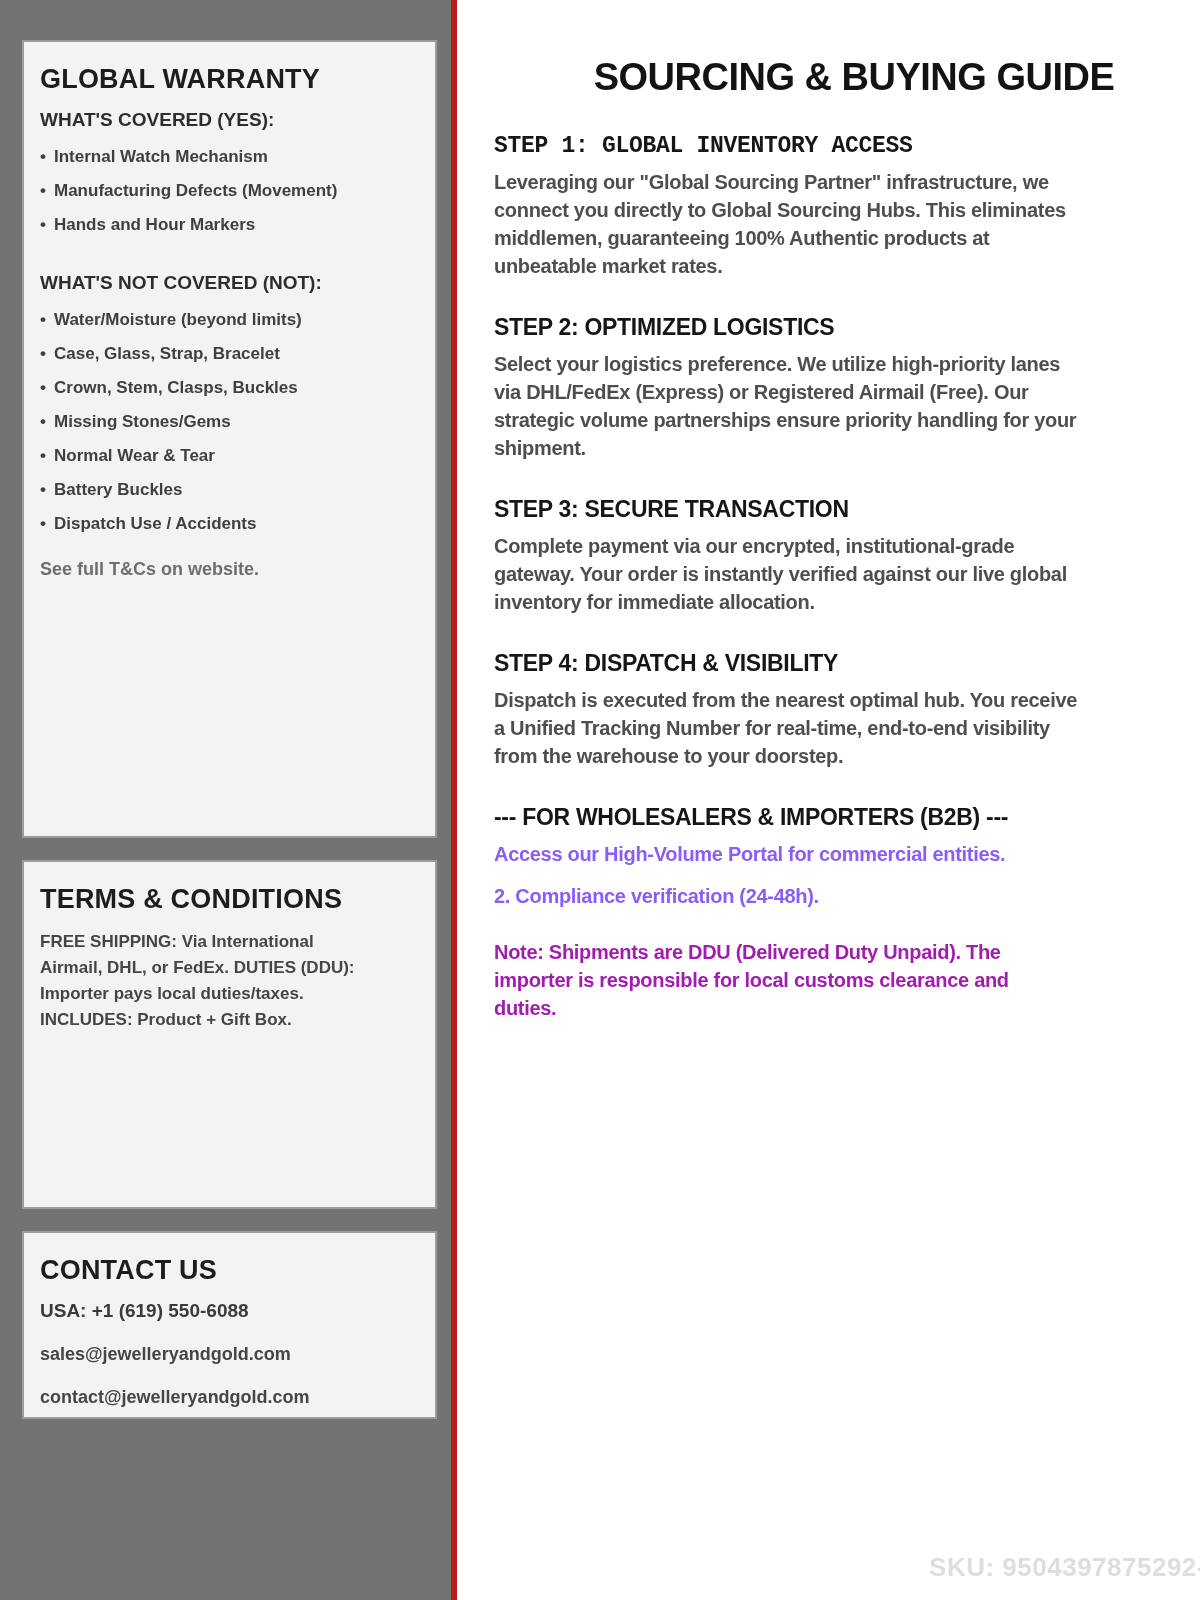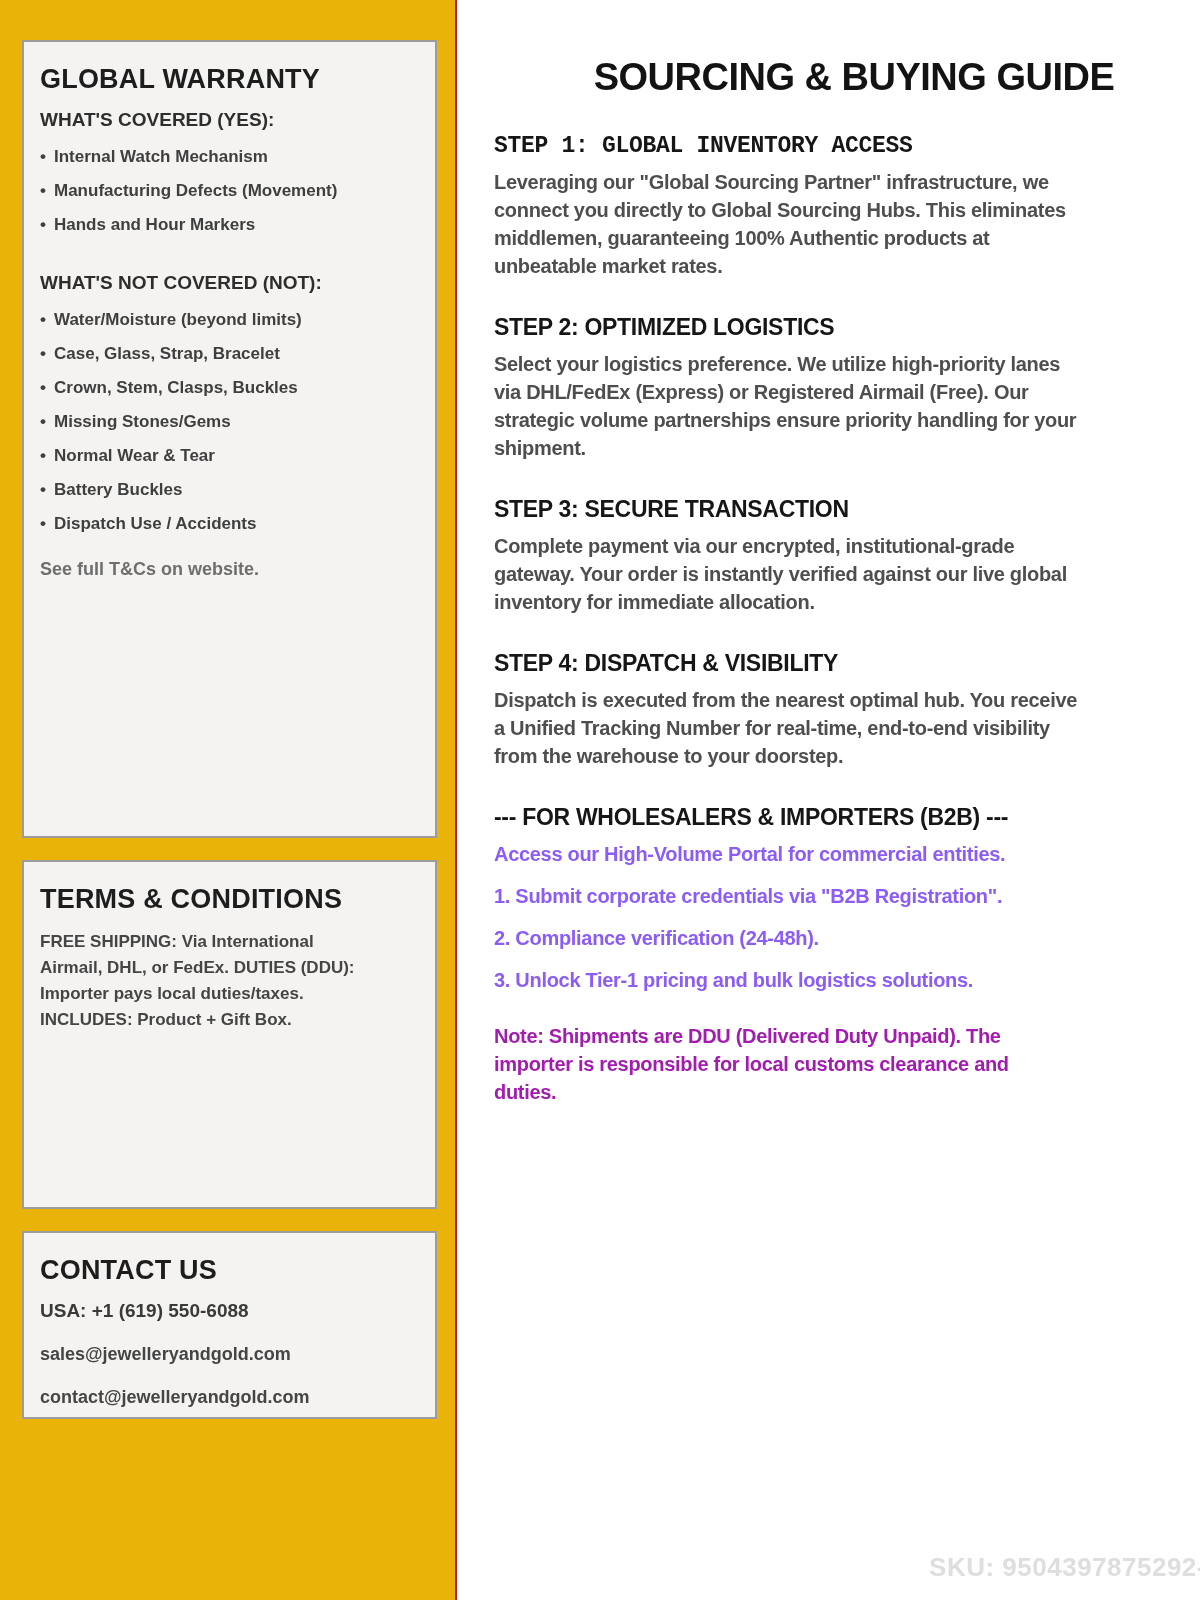--- a/index.html
+++ b/index.html
@@ -11,22 +11,22 @@
     background: #ffffff;
     font-family: "Liberation Sans", "DejaVu Sans", sans-serif;
     -webkit-font-smoothing: antialiased;
   }
 
   
   .sidebar {
     position: absolute;
     left: 0; top: 0;
     width: 457px; height: 1600px;
-    background: #eab308;
-    border-right: 2px solid #b91c1c;
+    background: #737373;
+    border-right: 6px solid #b91c1c;
     padding: 40px 20px 0 22px;
   }
   .side-box {
     border: 2px solid #9c9c9c;
     width: 415px;
     padding: 22px 18px 0 16px;
     margin-bottom: 22px;
     background: #f4f3f1;
   }
   .box-warranty { height: 798px; }
@@ -198,19 +198,17 @@
   <div class="step-body">Select your logistics preference. We utilize high-priority lanes via DHL/FedEx (Express) or Registered Airmail (Free). Our strategic volume partnerships ensure priority handling for your shipment.</div>
 
   <div class="step-heading">STEP 3: SECURE TRANSACTION</div>
   <div class="step-body">Complete payment via our encrypted, institutional-grade gateway. Your order is instantly verified against our live global inventory for immediate allocation.</div>
 
   <div class="step-heading">STEP 4: DISPATCH &amp; VISIBILITY</div>
   <div class="step-body">Dispatch is executed from the nearest optimal hub. You receive a Unified Tracking Number for real-time, end-to-end visibility from the warehouse to your doorstep.</div>
 
   <div class="step-heading">--- FOR WHOLESALERS &amp; IMPORTERS (B2B) ---</div>
   <div class="b2b-item">Access our High-Volume Portal for commercial entities.</div>
-  <div class="b2b-item">1. Submit corporate credentials via "B2B Registration".</div>
   <div class="b2b-item">2. Compliance verification (24-48h).</div>
-  <div class="b2b-item">3. Unlock Tier-1 pricing and bulk logistics solutions.</div>
   <div class="b2b-note">Note: Shipments are DDU (Delivered Duty Unpaid). The importer is responsible for local customs clearance and duties.</div>
 </div>
 
 <div class="sku">SKU: 9504397875292-</div>
 
 </body></html>

